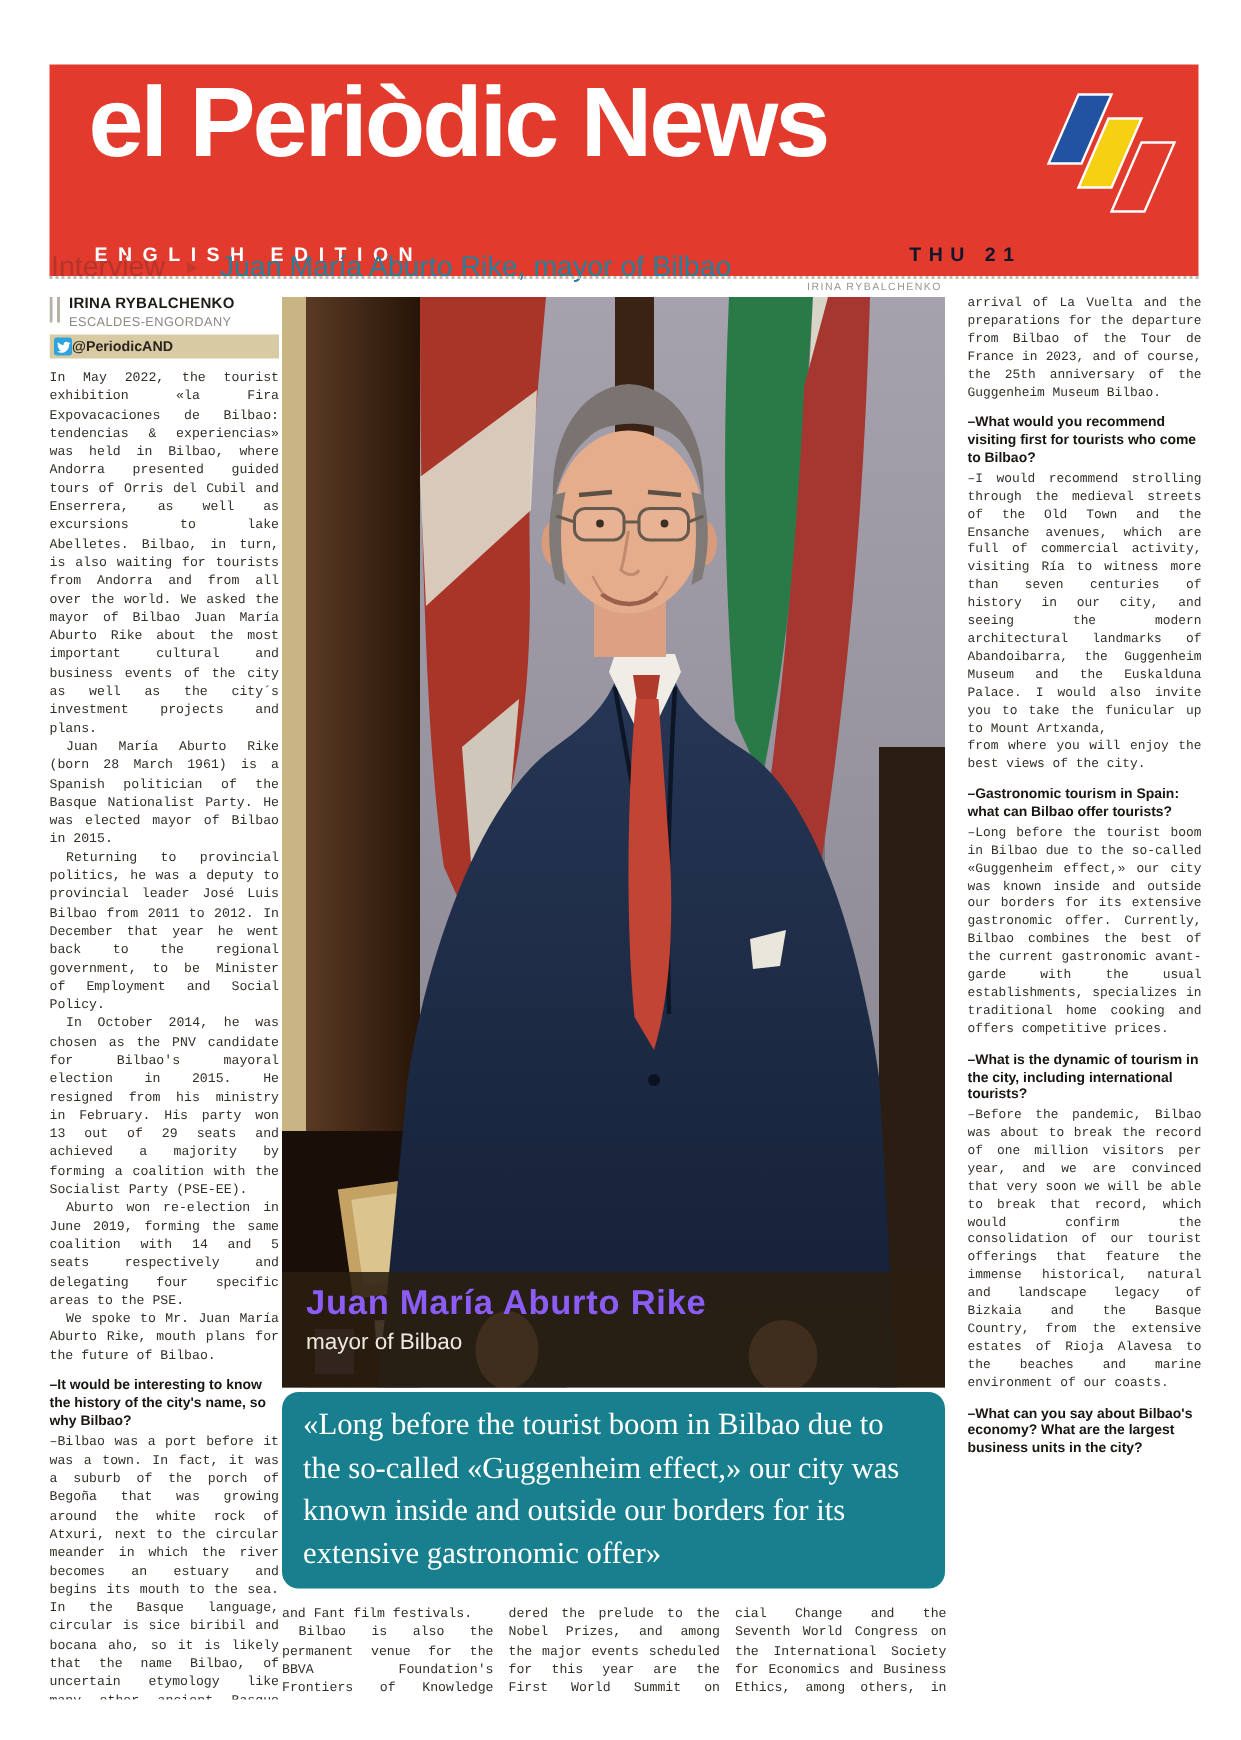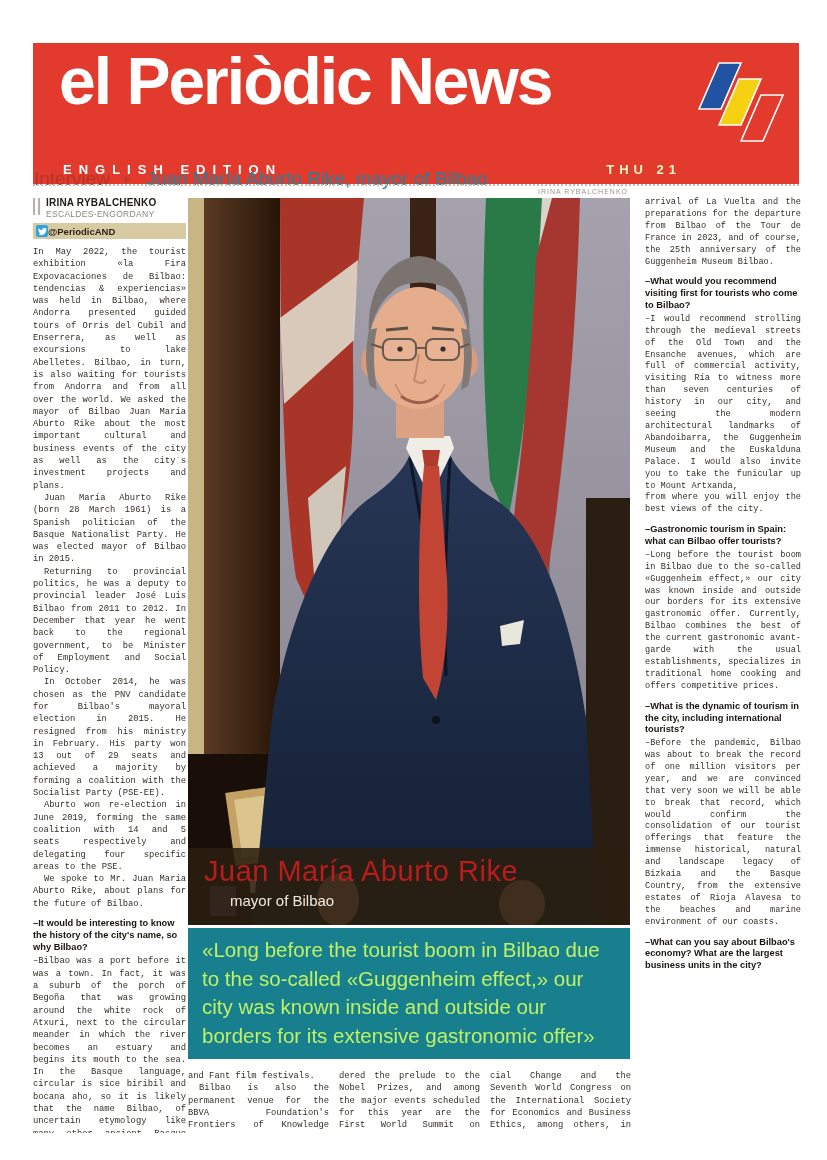--- a/index.html
+++ b/index.html
@@ -5,21 +5,21 @@
   html,body{margin:0;padding:0;background:#ffffff;}
   #page{position:relative;width:827px;height:1160px;background:#ffffff;overflow:hidden;
         font-family:"Liberation Sans",sans-serif;-webkit-font-smoothing:antialiased;}
 
   
   .banner{position:absolute;left:33px;top:43px;width:766px;height:141px;background:#e23a2c;}
   .banner-title{position:absolute;left:26px;top:0px;color:#ffffff;font-weight:bold;
                 font-size:66px;letter-spacing:-2px;white-space:nowrap;}
   .banner-edition{position:absolute;left:30px;bottom:7px;color:#ffffff;font-weight:bold;
                   font-size:13px;letter-spacing:7px;white-space:nowrap;margin-top:12px;}
-  .banner-date{position:absolute;right:118px;bottom:7px;color:#fef9c3;font-weight:bold;
+  .banner-date{position:absolute;right:118px;bottom:7px;color:#0f172a;font-weight:bold;
                font-size:13px;letter-spacing:5px;white-space:nowrap;}
   .banner-logo{position:absolute;right:12px;top:14px;width:90px;height:88px;}
 
   
   .kicker{position:absolute;left:34px;top:168px;font-size:19px;white-space:nowrap;}
   .kicker-section{color:#b5342a;}
   .kicker-arrow{color:#c0392b;font-size:12px;vertical-align:2px;margin:0 7px;}
   .kicker-headline{color:#27809a;}
   .rule-dotted{position:absolute;left:33px;top:184px;width:766px;border-top:2px dotted #c4beb4;}
   .photo-credit{position:absolute;top:188px;left:188px;width:440px;text-align:right;
@@ -45,25 +45,25 @@
   .tw-icon{width:12px;height:12px;background:#2ea3dd;border-radius:2px;display:flex;
            align-items:center;justify-content:center;flex:0 0 auto;}
   .tw-handle{font-size:9.5px;font-weight:bold;color:#2a241d;}
   .first-p{margin-top:7px;}
 
   
   .photo-stack{position:absolute;left:188px;top:198px;width:442px;height:727px;}
   .photo-stack svg{display:block;}
   .caption-band{position:absolute;left:0;bottom:0;width:100%;height:77px;
                 background:rgba(42,31,16,0.88);box-sizing:border-box;padding:7px 0 0 16px;}
-  .caption-name{font-size:29px;font-weight:normal;color:#b91c1c;letter-spacing:0.5px;}
-  .caption-role{font-size:15px;color:#efe9df;margin-top:4px;margin-left:26px;}
+  .caption-name{font-size:23px;font-weight:bold;color:#8b5cf6;letter-spacing:0.5px;}
+  .caption-role{font-size:15px;color:#efe9df;margin-top:4px;}
   .photo-quote{position:absolute;left:188px;top:928px;width:442px;height:131px;background:#177f8e;
-               box-sizing:border-box;padding:8px 14px 0 14px;font-family:Liberation Sans, sans-serif;
-               font-size:20.5px;line-height:28.5px;color:#bef264;}
+               box-sizing:border-box;padding:8px 14px 0 14px;font-family:Liberation Serif, serif;
+               font-size:20.5px;line-height:28.5px;color:#ffffff;border-radius:11px;}
 
   
   .bcol{position:absolute;top:1070px;width:141px;height:62px;overflow:hidden;}
   .bcol1{left:188px;} .bcol2{left:339px;} .bcol3{left:490px;}
 
   
   .pull-quote{margin:16px 0 10px 0;}
   .pq-marks{display:flex;gap:7px;}
   .pq-mark{width:34px;height:62px;background:#1d6f80;border-radius:2px 2px 10px 34px;}
   .pq-text{margin-top:15px;font-size:13.5px;line-height:17.5px;color:#46413b;text-align:left;}
@@ -109,21 +109,21 @@
             </svg>
         </span>
         <span class="tw-handle">@PeriodicAND</span>
       </div>
     </div>
     <p class="b first-p">In May 2022, the tourist exhibition «la Fira Expovacaciones de Bilbao: tendencias &amp; experiencias» was held in Bilbao, where Andorra presented guided tours of Orris del Cubil and Enserrera, as well as excursions to lake Abelletes. Bilbao, in turn, is also waiting for tourists from Andorra and from all over the world. We asked the mayor of Bilbao Juan María Aburto Rike about the most important cultural and business events of the city as well as the city´s investment projects and plans.</p>
     <p class="b ind">Juan María Aburto Rike (born 28 March 1961) is a Spanish politician of the Basque Nationalist Party. He was elected mayor of Bilbao in 2015.</p>
     <p class="b ind">Returning to provincial politics, he was a deputy to provincial leader José Luis Bilbao from 2011 to 2012. In December that year he went back to the regional government, to be Minister of Employment and Social Policy.</p>
     <p class="b ind">In October 2014, he was chosen as the PNV candidate for Bilbao's mayoral election in 2015. He resigned from his ministry in February. His party won 13 out of 29 seats and achieved a majority by forming a coalition with the Socialist Party (PSE-EE).</p>
     <p class="b ind">Aburto won re-election in June 2019, forming the same coalition with 14 and 5 seats respectively and delegating four specific areas to the PSE.</p>
-    <p class="b ind">We spoke to Mr. Juan María Aburto Rike, about plans for the future of Bilbao.</p>
+    <p class="b ind">We spoke to Mr. Juan María Aburto Rike, mouth plans for the future of Bilbao.</p>
     <p class="qh">–It would be interesting to know the history of the city's name, so why Bilbao?</p>
     <p class="b">–Bilbao was a port before it was a town. In fact, it was a suburb of the porch of Begoña that was growing around the white rock of Atxuri, next to the circular meander in which the river becomes an estuary and begins its mouth to the sea. In the Basque language, circular is sice biribil and bocana aho, so it is likely that the name Bilbao, of uncertain etymology like many other ancient Basque names, refers to the location of the town in which Don Diego founded the villa in the year 1300.</p>
 
   </div>
 
   <div class="photo-stack">
     <svg width="442" height="727" viewBox="0 0 442 727">
       <defs>
         <linearGradient id="wood" x1="0" y1="0" x2="1" y2="0">
           <stop offset="0" stop-color="#5a3a24"></stop>

